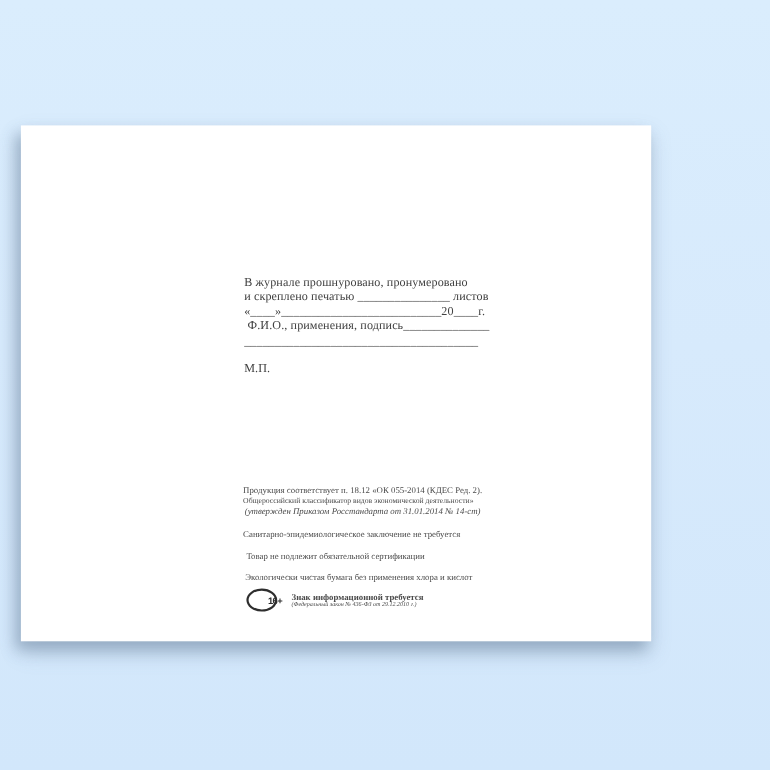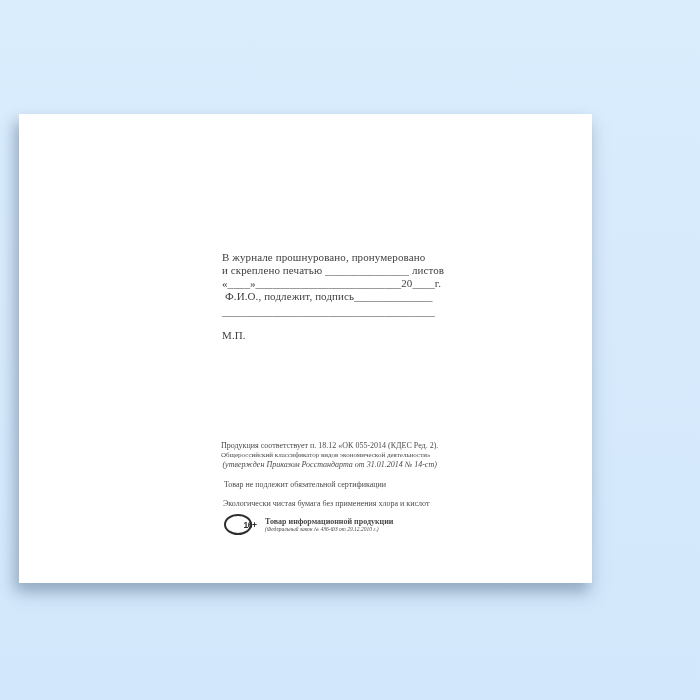--- a/index.html
+++ b/index.html
@@ -49,35 +49,36 @@
 </head>
 <body>
 
 <div class="scene">
   <div class="paper">
 
     <div class="cert">
       <div>В журнале прошнуровано, пронумеровано</div>
       <div>и скреплено печатью _______________ листов</div>
       <div>«____»__________________________20____г.</div>
-      <div class="l4">Ф.И.О., подлежит, подпись______________</div>
+      <div class="l4">Ф.И.О., применения, подпись______________</div>
       <div class="l5">______________________________________</div>
       <div class="stamp">М.П.</div>
     </div>
 
     <div class="info">
       <div class="c1">Продукция соответствует п. 18.12 «ОК 055-2014 (КДЕС Ред. 2).</div>
       <div class="c2">Общероссийский классификатор видов экономической деятельности»</div>
       <div class="c3">(утвержден Приказом Росстандарта от 31.01.2014 № 14-ст)</div>
+      <div class="sanitary">Санитарно-эпидемиологическое заключение не требуется</div>
       <div class="certline">Товар не подлежит обязательной сертификации</div>
       <div class="eco">Экологически чистая бумага без применения хлора и кислот</div>
 
       <div class="age-row">
         <div class="age-badge">16+</div>
         <div class="age-text">
-          <div class="age-label">Товар информационной продукции</div>
+          <div class="age-label">Знак информационной требуется</div>
           <div class="age-law">(Федеральный закон № 436-ФЗ от 29.12.2010 г.)</div>
         </div>
       </div>
     </div>
 
   </div>
 </div>
 
 </body></html>

